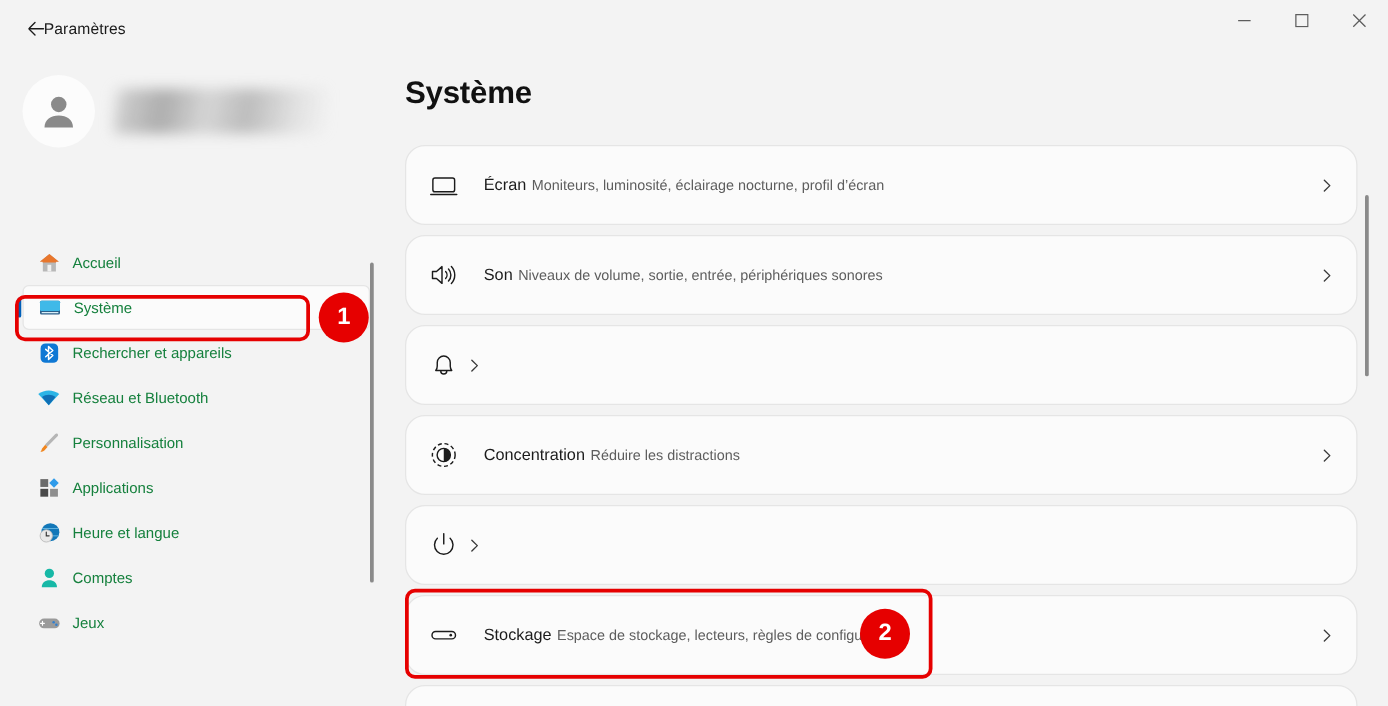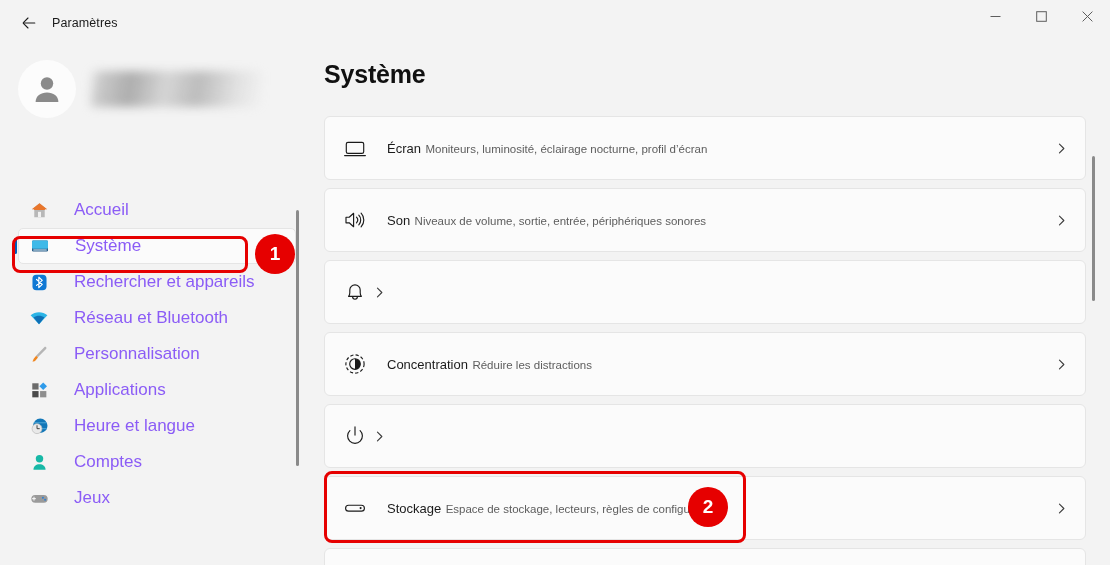--- a/index.html
+++ b/index.html
@@ -34,21 +34,21 @@
   .back-btn {
     position: absolute;
     left: 14px; top: 10px;
     width: 30px; height: 26px;
     display: flex; align-items: center; justify-content: center;
     border-radius: 4px;
     cursor: pointer;
   }
   .title-text {
     position: absolute;
-    left: 52px; top: 16px;
+    left: 35px; top: 16px;
     font-size: 12.5px;
     color: #1b1b1b;
     letter-spacing: .1px;
   }
   .win-controls {
     position: absolute;
     right: 0; top: 0;
     display: flex;
     height: 33px;
   }
@@ -153,23 +153,23 @@
     width: 3px; height: 16px;
     border-radius: 2px;
     background: #005fb8;
   }
   .nav-icon {
     width: 22px; height: 22px;
     display: flex; align-items: center; justify-content: center;
     flex: none;
   }
   .nav-label {
-    margin-left: 24px;
-    font-size: 17px;
-    color: #8b5cf6;
+    margin-left: 8px;
+    font-size: 12px;
+    color: #15803d;
     white-space: nowrap;
   }
 
   
   .sb-track {
     position: absolute;
     left: 296px; top: 166px;
     width: 3px; height: 300px;
   }
   .sb-thumb {
@@ -200,21 +200,21 @@
     position: absolute;
     left: 14px; top: 72px;
     width: 762px;
   }
   .card {
     position: relative;
     width: 762px;
     height: 64px;
     background: #fbfbfb;
     border: 1px solid #e5e5e5;
-    border-radius: 6px;
+    border-radius: 16px;
     margin-bottom: 8px;
     display: flex;
     align-items: center;
     padding: 0 14px 0 16px;
     cursor: pointer;
   }
   .card-icon {
     width: 28px; height: 28px;
     display: flex; align-items: center; justify-content: center;
     flex: none;

